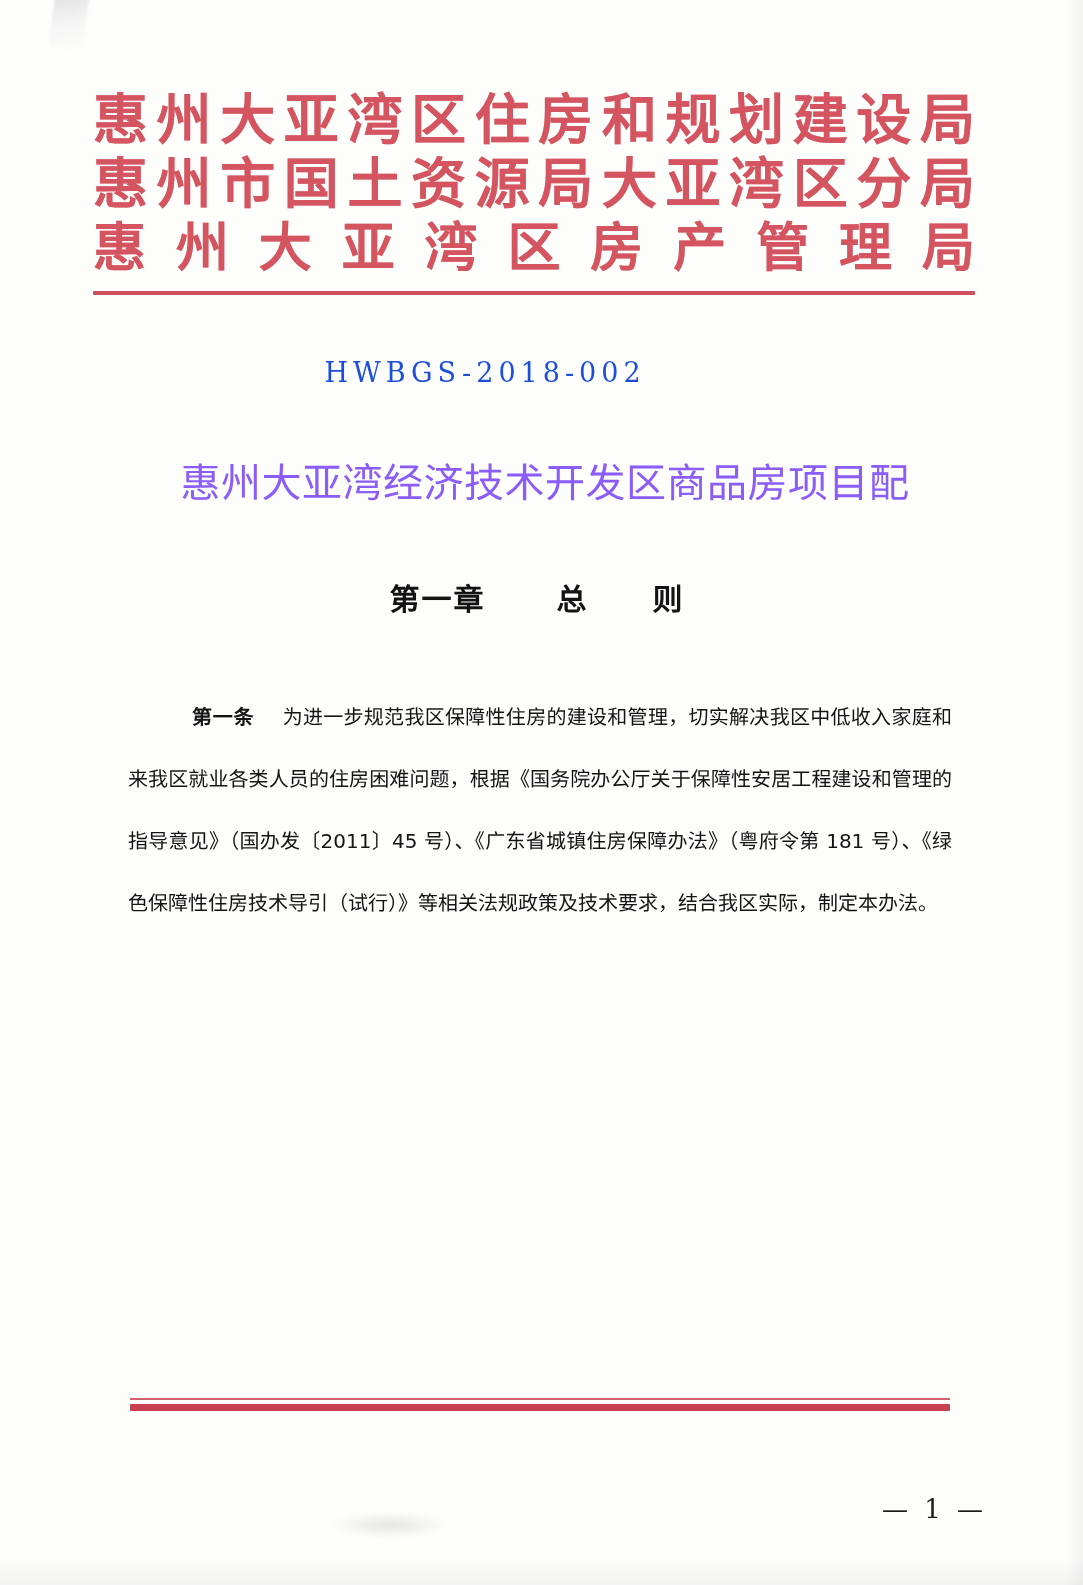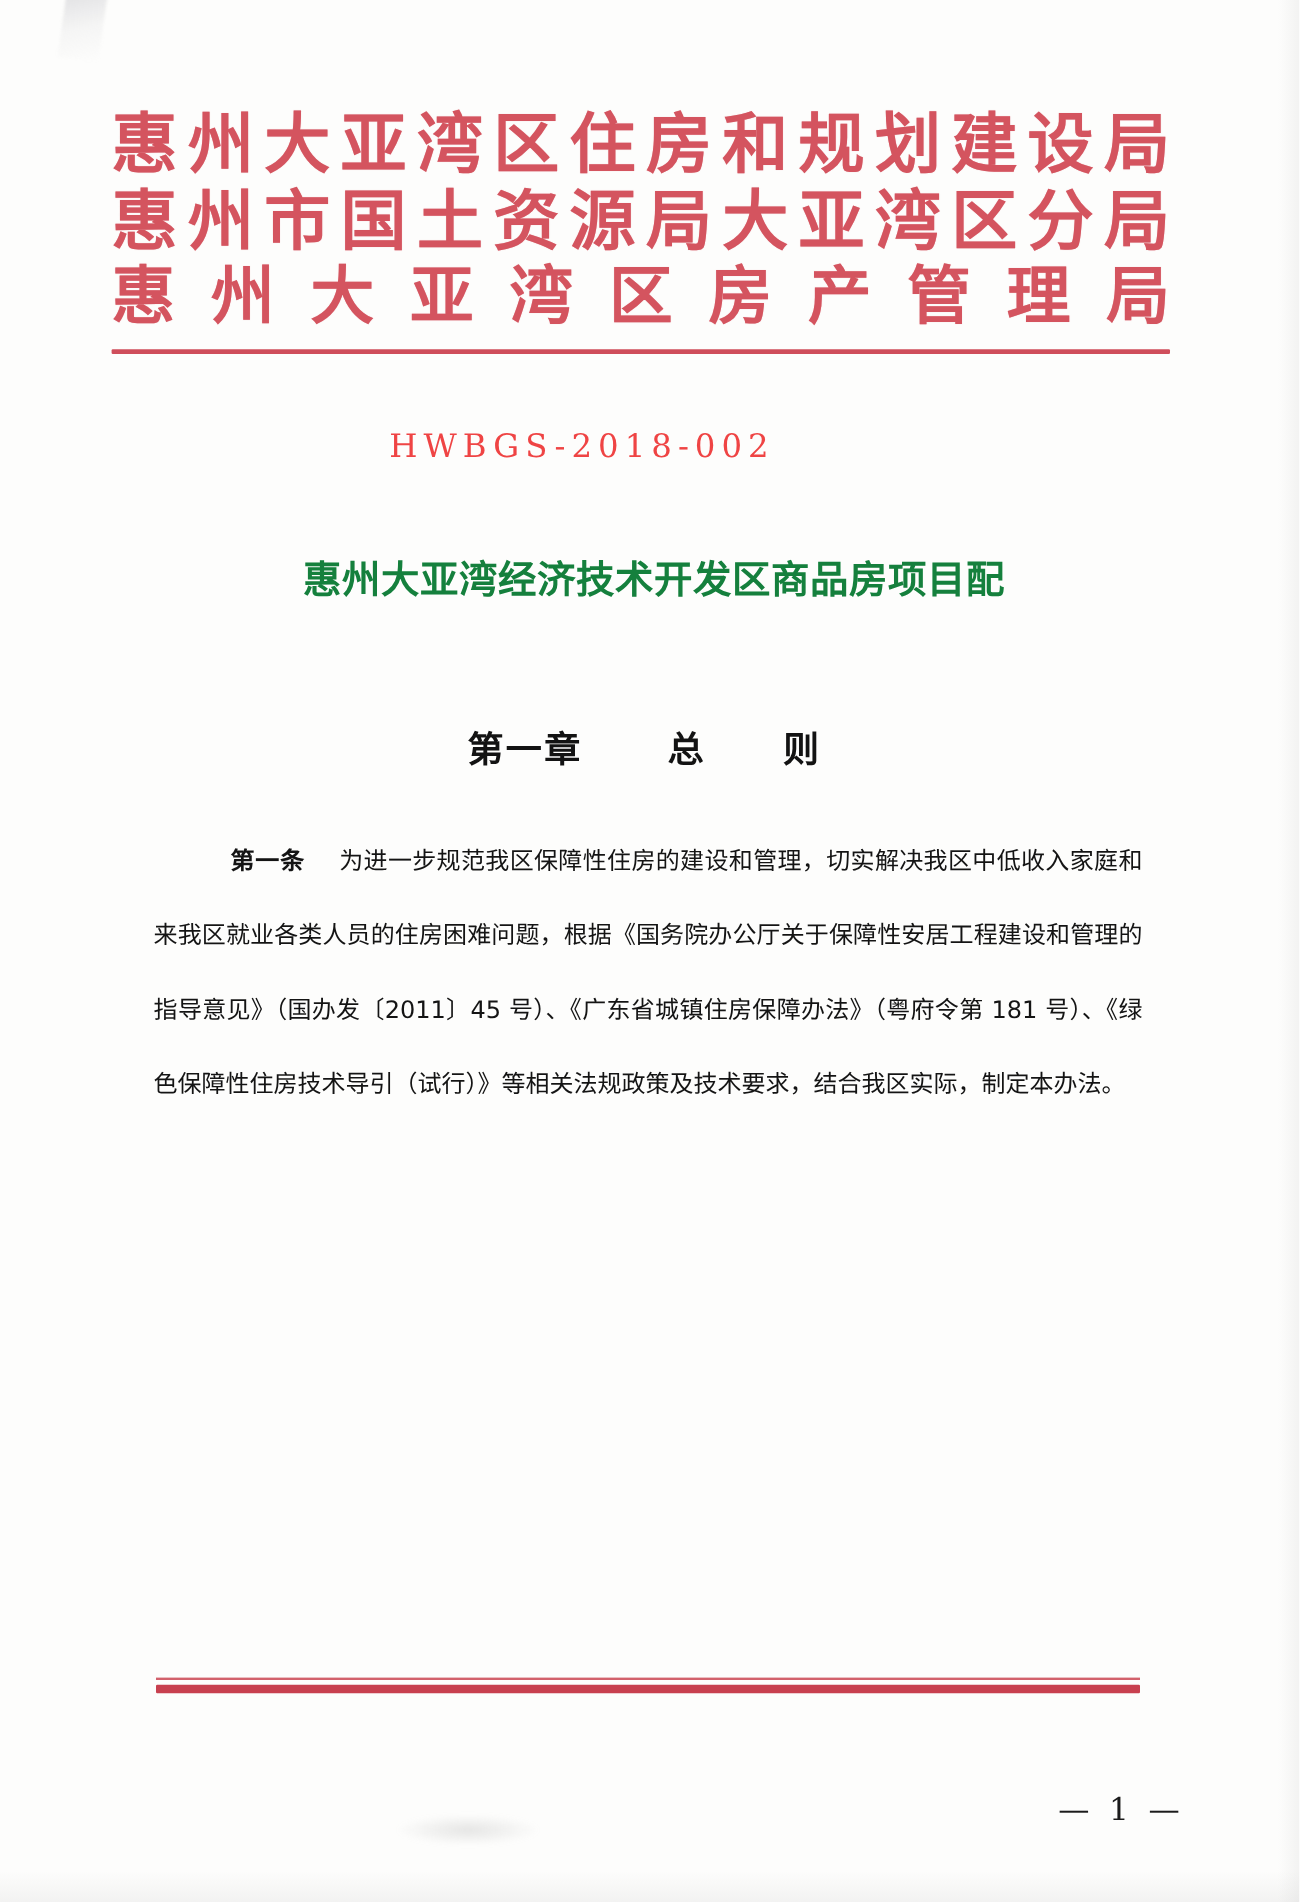--- a/index.html
+++ b/index.html
@@ -98,42 +98,42 @@
     position: absolute;
     left: 0;
     top: 357px;
     width: 990px;
     text-align: center;
     padding-right: 20px;
     box-sizing: border-box;
     font-family: "DejaVu Serif", "Liberation Serif", serif;
     font-size: 27px;
     letter-spacing: 5px;
-    color: #ef4444;
+    color: #1d4ed8;
   }
 
   
   .doc-title {
     position: absolute;
     left: 140px;
     top: 455px;
     width: 810px;
     text-align: center;
     font-family: "DejaVu Sans", "Liberation Sans", sans-serif;
-    font-weight: 700;
-    font-size: 32px;
+    font-weight: 400;
+    font-size: 40px;
     line-height: 57px;
     letter-spacing: 0.5px;
-    color: #15803d;
+    color: #8b5cf6;
   }
 
   .chapter-heading {
     position: absolute;
     left: 140px;
-    top: 600px;
+    top: 575px;
     width: 810px;
     text-align: center;
     font-family: "DejaVu Sans", "Liberation Sans", sans-serif;
     font-weight: 700;
     font-size: 30px;
     letter-spacing: 2px;
     color: #131313;
   }
   .chapter-heading .gap { display: inline-block; width: 46px; }
   .chapter-heading .sp2 { letter-spacing: 18px; }

